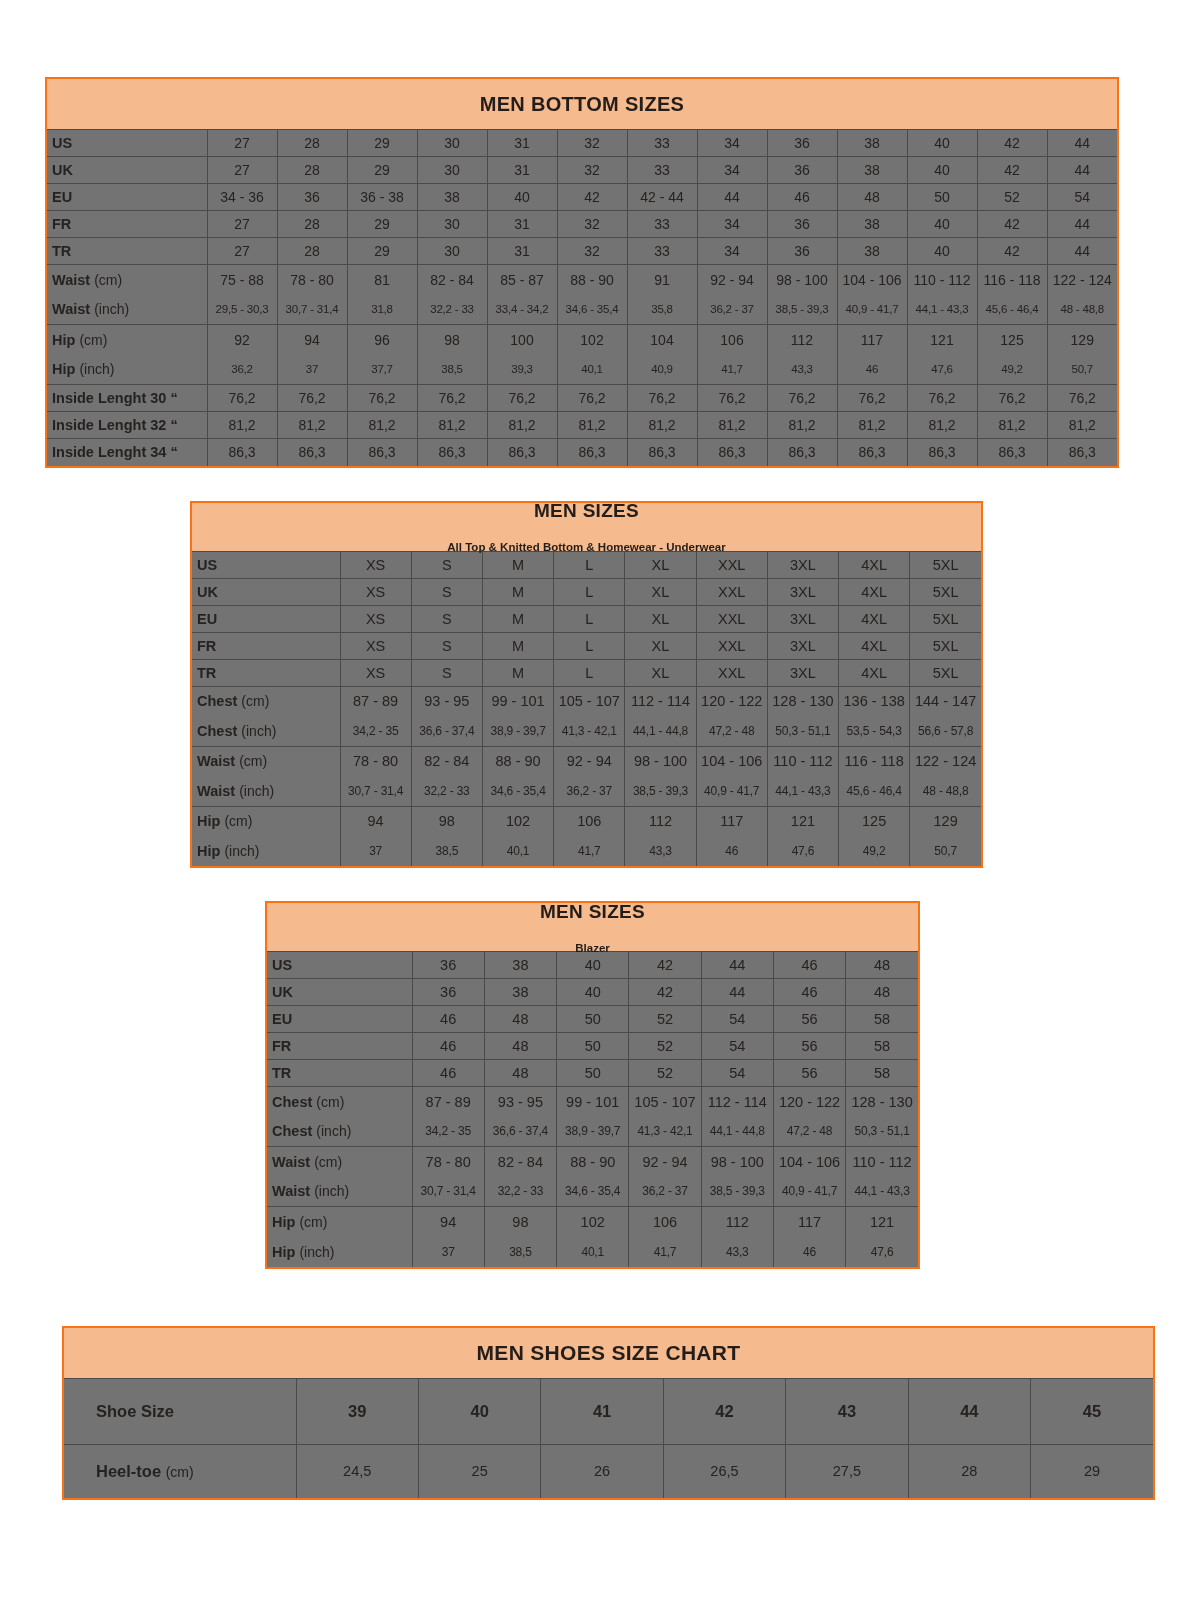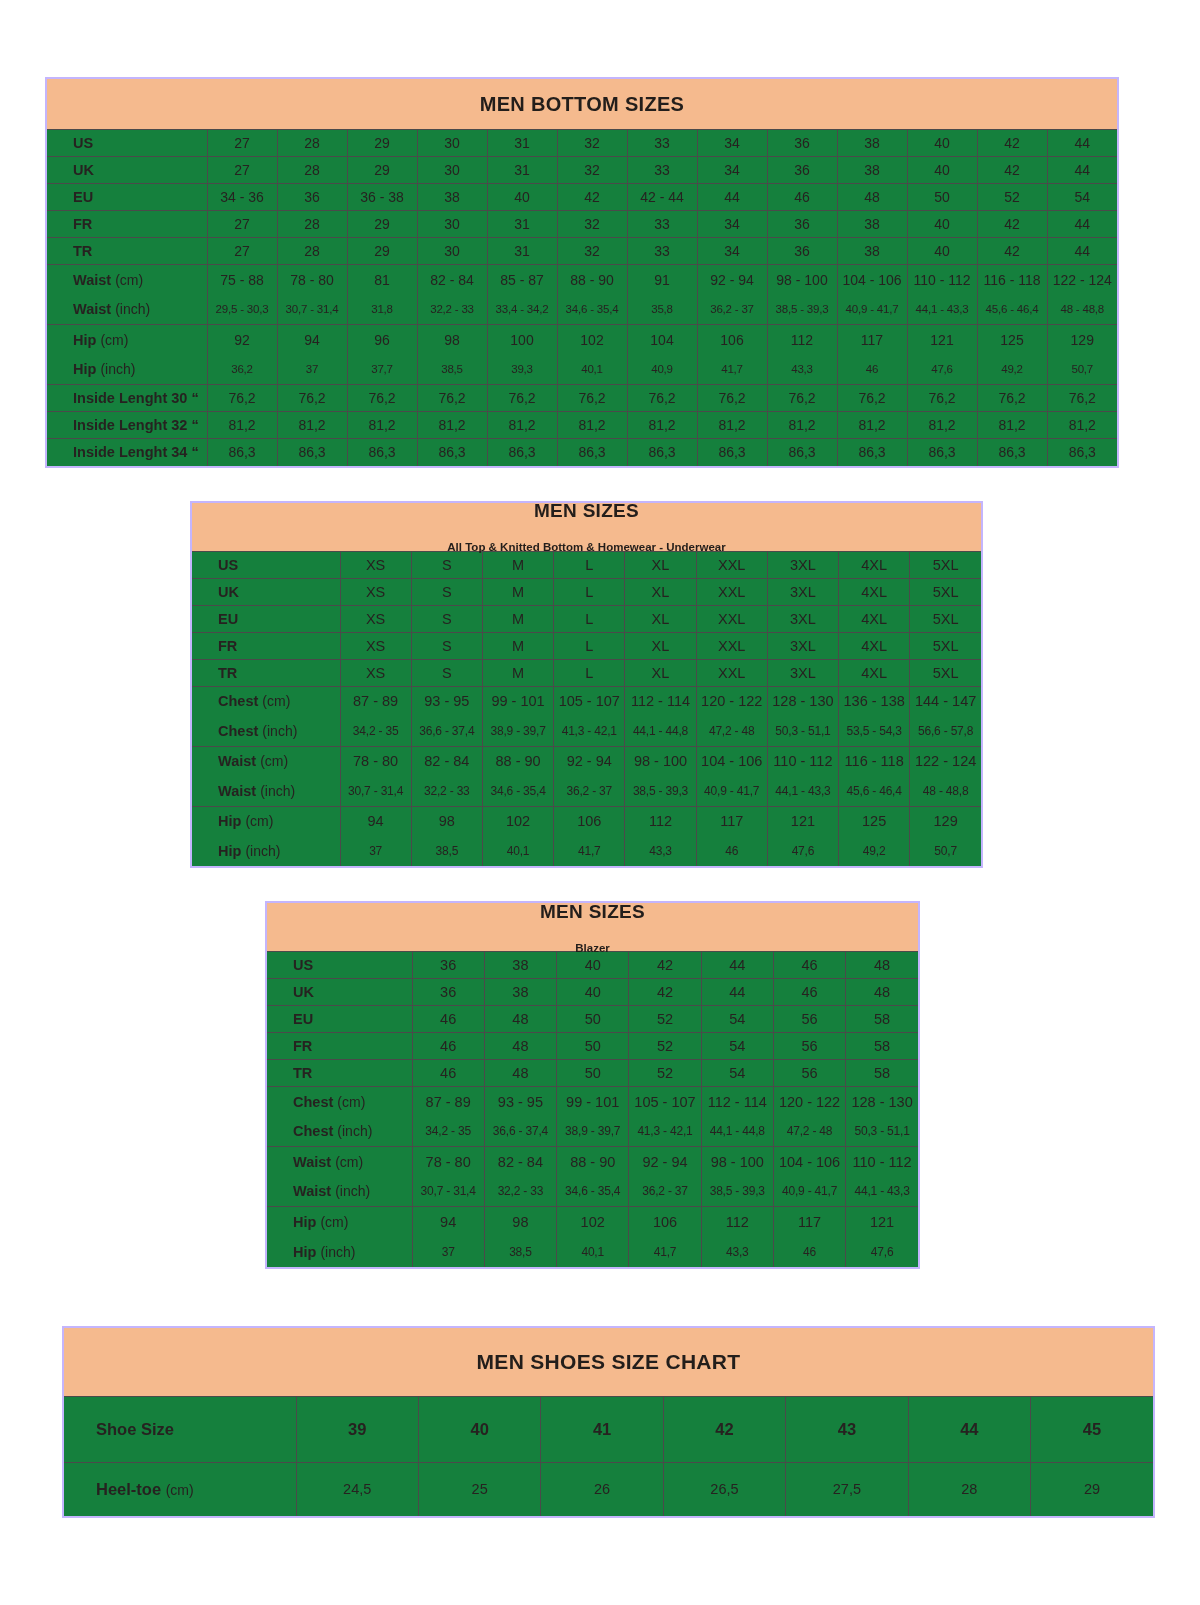--- a/index.html
+++ b/index.html
@@ -1,50 +1,50 @@
 <!DOCTYPE html>
 <html><head>
 <meta charset="utf-8">
 <style>
   * { margin:0; padding:0; box-sizing:border-box; }
   body {
     width:1200px; height:1605px; background:#ffffff; overflow:hidden;
     font-family:"Liberation Sans", sans-serif; color:#262220;
   }
   .tbl {
-    border:2px solid #c4b5fd;
-    background:#15803d;
+    border:2px solid #f97316;
+    background:#737373;
   }
   .hdr {
     background:#F5BA8E;
     display:flex; flex-direction:column; justify-content:center; align-items:center;
     text-align:center;
   }
   .hdr .title { font-weight:bold; color:#231e1b; letter-spacing:.3px; }
   .hdr .subtitle { font-weight:bold; color:#231e1b; }
   table { border-collapse:collapse; width:100%; table-layout:fixed; }
   tbody { border-top:1.5px solid #4a4a4a; }
   td { vertical-align:middle; }
   td + td { border-left:1.5px solid #4a4a4a; }
-  td.label { text-align:left; padding-left:26px; font-weight:bold; font-size:14.5px; white-space:nowrap; }
+  td.label { text-align:left; padding-left:5px; font-weight:bold; font-size:14.5px; white-space:nowrap; }
   td.label .unit { font-size:14px; font-weight:normal; }
   td.val { text-align:center; font-size:14.5px; white-space:nowrap; }
   tr.inch td.val { font-size:12px; letter-spacing:-0.2px; }
 
   
   .t0 { margin:77px 0 0 45px;  width:1074px; }
   .t1 { margin:33px 0 0 190px; width:793px;  }
   .t2 { margin:33px 0 0 265px; width:655px;  }
   .t3 { margin:57px 0 0 62px;  width:1093px; }
 
   .t0 .hdr { height:50px; }  .t0 .title { font-size:20px; }
   .t1 .hdr, .t2 .hdr { height:48px; } 
   .t1 .title, .t2 .title { font-size:19px; }
   .t1 .subtitle, .t2 .subtitle { font-size:11.5px; margin-top:19px; }
-  .t3 .hdr { height:68px; }  .t3 .title { font-size:21px; }
+  .t3 .hdr { height:50px; }  .t3 .title { font-size:21px; }
 
   .t0 col.label-col { width:160px; }
   .t1 col.label-col { width:148px; }
   .t2 col.label-col { width:145px; }
   .t3 col.label-col { width:232px; }
 
   td { height:27px; }
   tbody.multi td { height:30px; }
   .t0 td.val { font-size:14px; }
   .t0 tr.inch td.val { font-size:11.5px; }

